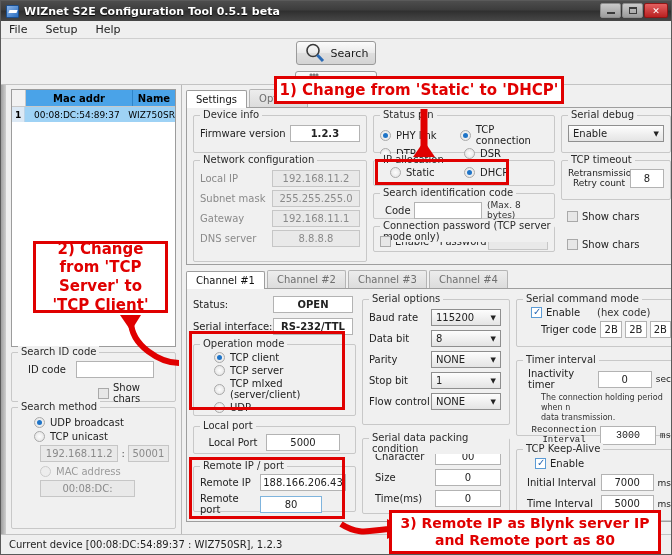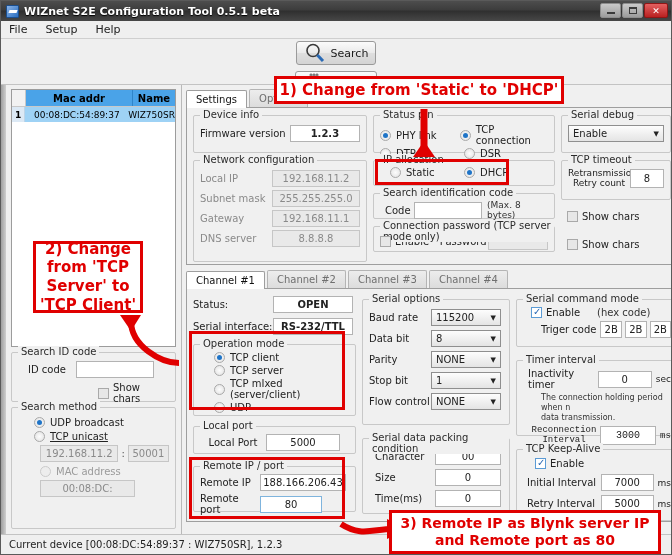--- a/index.html
+++ b/index.html
@@ -315,21 +315,21 @@
       </div>
 
       <div class="gbox" style="height:122px;">
         <div class="glab">Search method</div>
         <div class="frow" style="margin-top:5px;padding-left:16px;">
           <span class="rlab">
             <span class="rad on"></span>
             <span>UDP broadcast</span>
           </span>
         </div>
-        <div class="frow" style="margin-top:3px;padding-left:16px;text-decoration:underline;">
+        <div class="frow" style="margin-top:3px;padding-left:16px;">
           <span class="rlab">
             <span class="rad"></span>
             <span>TCP unicast</span>
           </span>
         </div>
         <div class="frow" style="margin-top:3px;padding-left:22px;">
           <div class="inp dis" style="width:80px;">192.168.11.2</div>
           <span style="padding:0 3px;color:#555;">:</span>
           <div class="inp dis" style="width:42px;">50001</div>
         </div>
@@ -657,21 +657,21 @@
                   <span class="cb on"></span>
                   <span>Enable</span>
                 </span>
               </div>
               <div class="frow" style="margin-top:5px;padding-left:4px;">
                 <span class="fl" style="width:76px;">Initial Interval</span>
                 <div class="inp" style="width:54px;">7000</div>
                 <span style="font-size:9px;padding-left:4px;color:#222;">ms</span>
               </div>
               <div class="frow" style="margin-top:4px;padding-left:4px;">
-                <span class="fl" style="width:76px;">Retry Interval</span>
+                <span class="fl" style="width:76px;">Time Interval</span>
                 <div class="inp" style="width:54px;">5000</div>
                 <span style="font-size:9px;padding-left:4px;color:#222;">ms</span>
               </div>
             </div>
           </div>
         </div>
       </div>
     </div>
   </div>
 
@@ -691,17 +691,17 @@
     <path d="M178 362 C 160 362, 130 345, 130 320" stroke="#e00000" stroke-width="6" fill="none"></path>
     <path d="M130 330 L120 346 L141 346 Z" fill="#e00000" transform="rotate(180 130 330)"></path>
   </svg>
   <svg class="arrow" style="left:0;top:0;width:672px;height:555px;">
     <path d="M340 523 C 360 536, 372 528, 392 528" stroke="#e00000" stroke-width="6" fill="none"></path>
     <path d="M386 518 L406 528 L386 538 Z" fill="#e00000"></path>
   </svg>
 
   <div class="anno" style="left:273px; top:75px; width:290px; height:28px; font-size:15px;">1) Change from 'Static' to 'DHCP'</div>
 
-  <div class="anno" style="left:32px; top:240px; width:110px; height:72px; font-size:15px; padding:0 4px;">2) Change from 'TCP Server' to 'TCP Client'</div>
+  <div class="anno" style="left:32px; top:240px; width:135px; height:72px; font-size:15px; padding:0 4px;">2) Change from 'TCP Server' to 'TCP Client'</div>
 
   <div class="anno" style="left:388px; top:509px; width:272px; height:44px; font-size:14px; padding:0 4px;">3) Remote IP as Blynk server IP and Remote port as 80</div>
 
 </div>
 
 </body></html>

